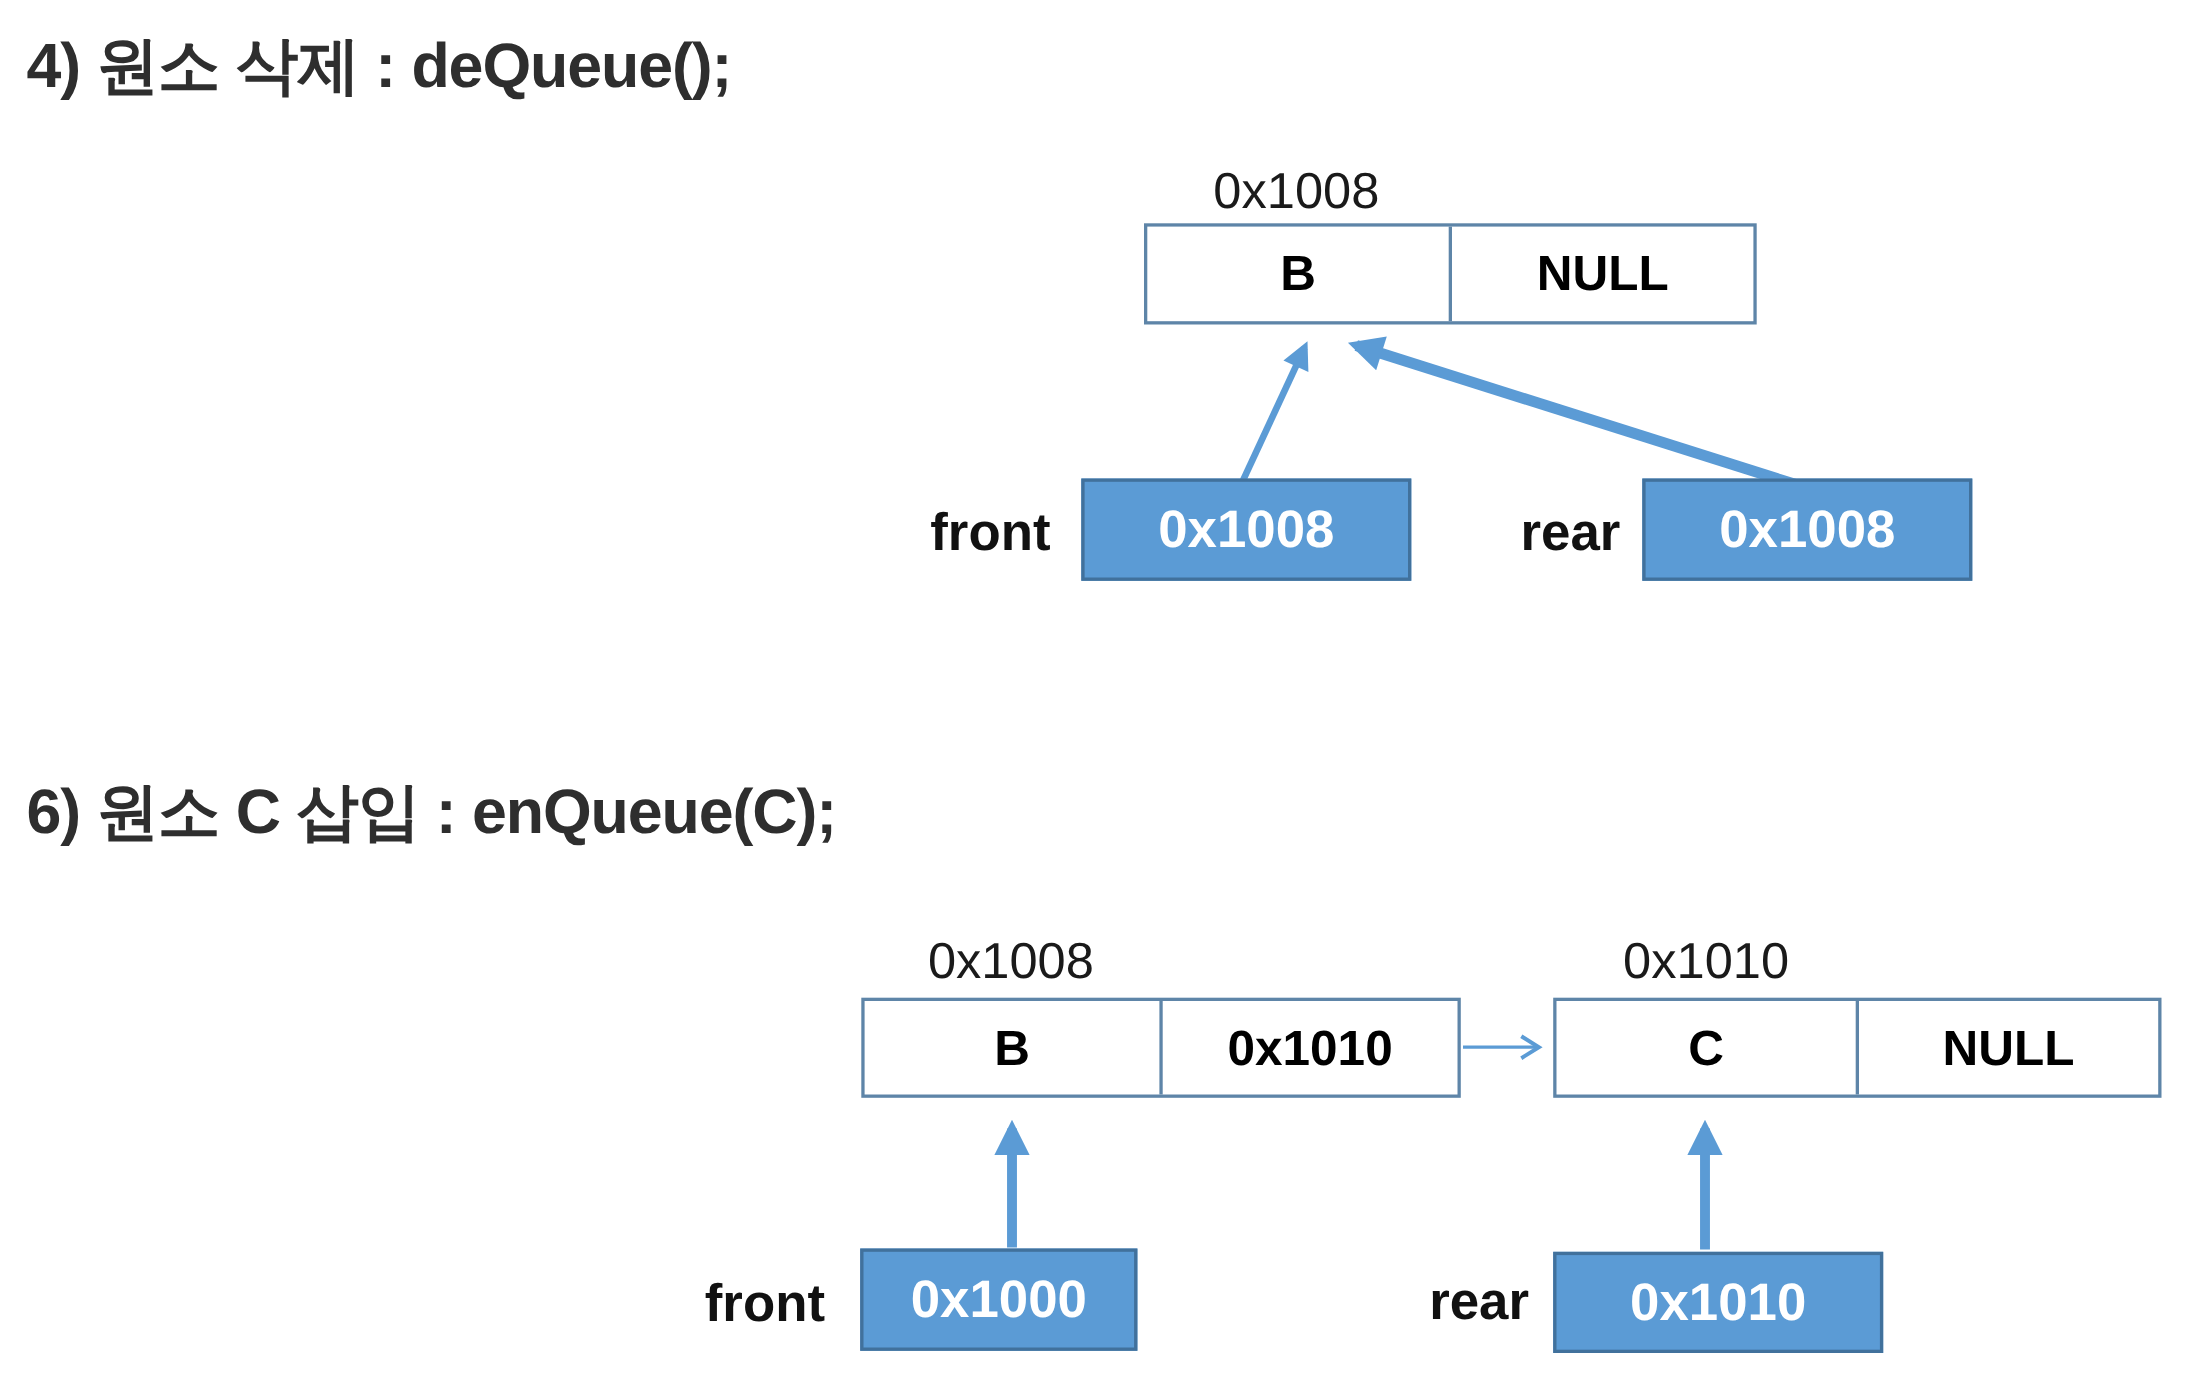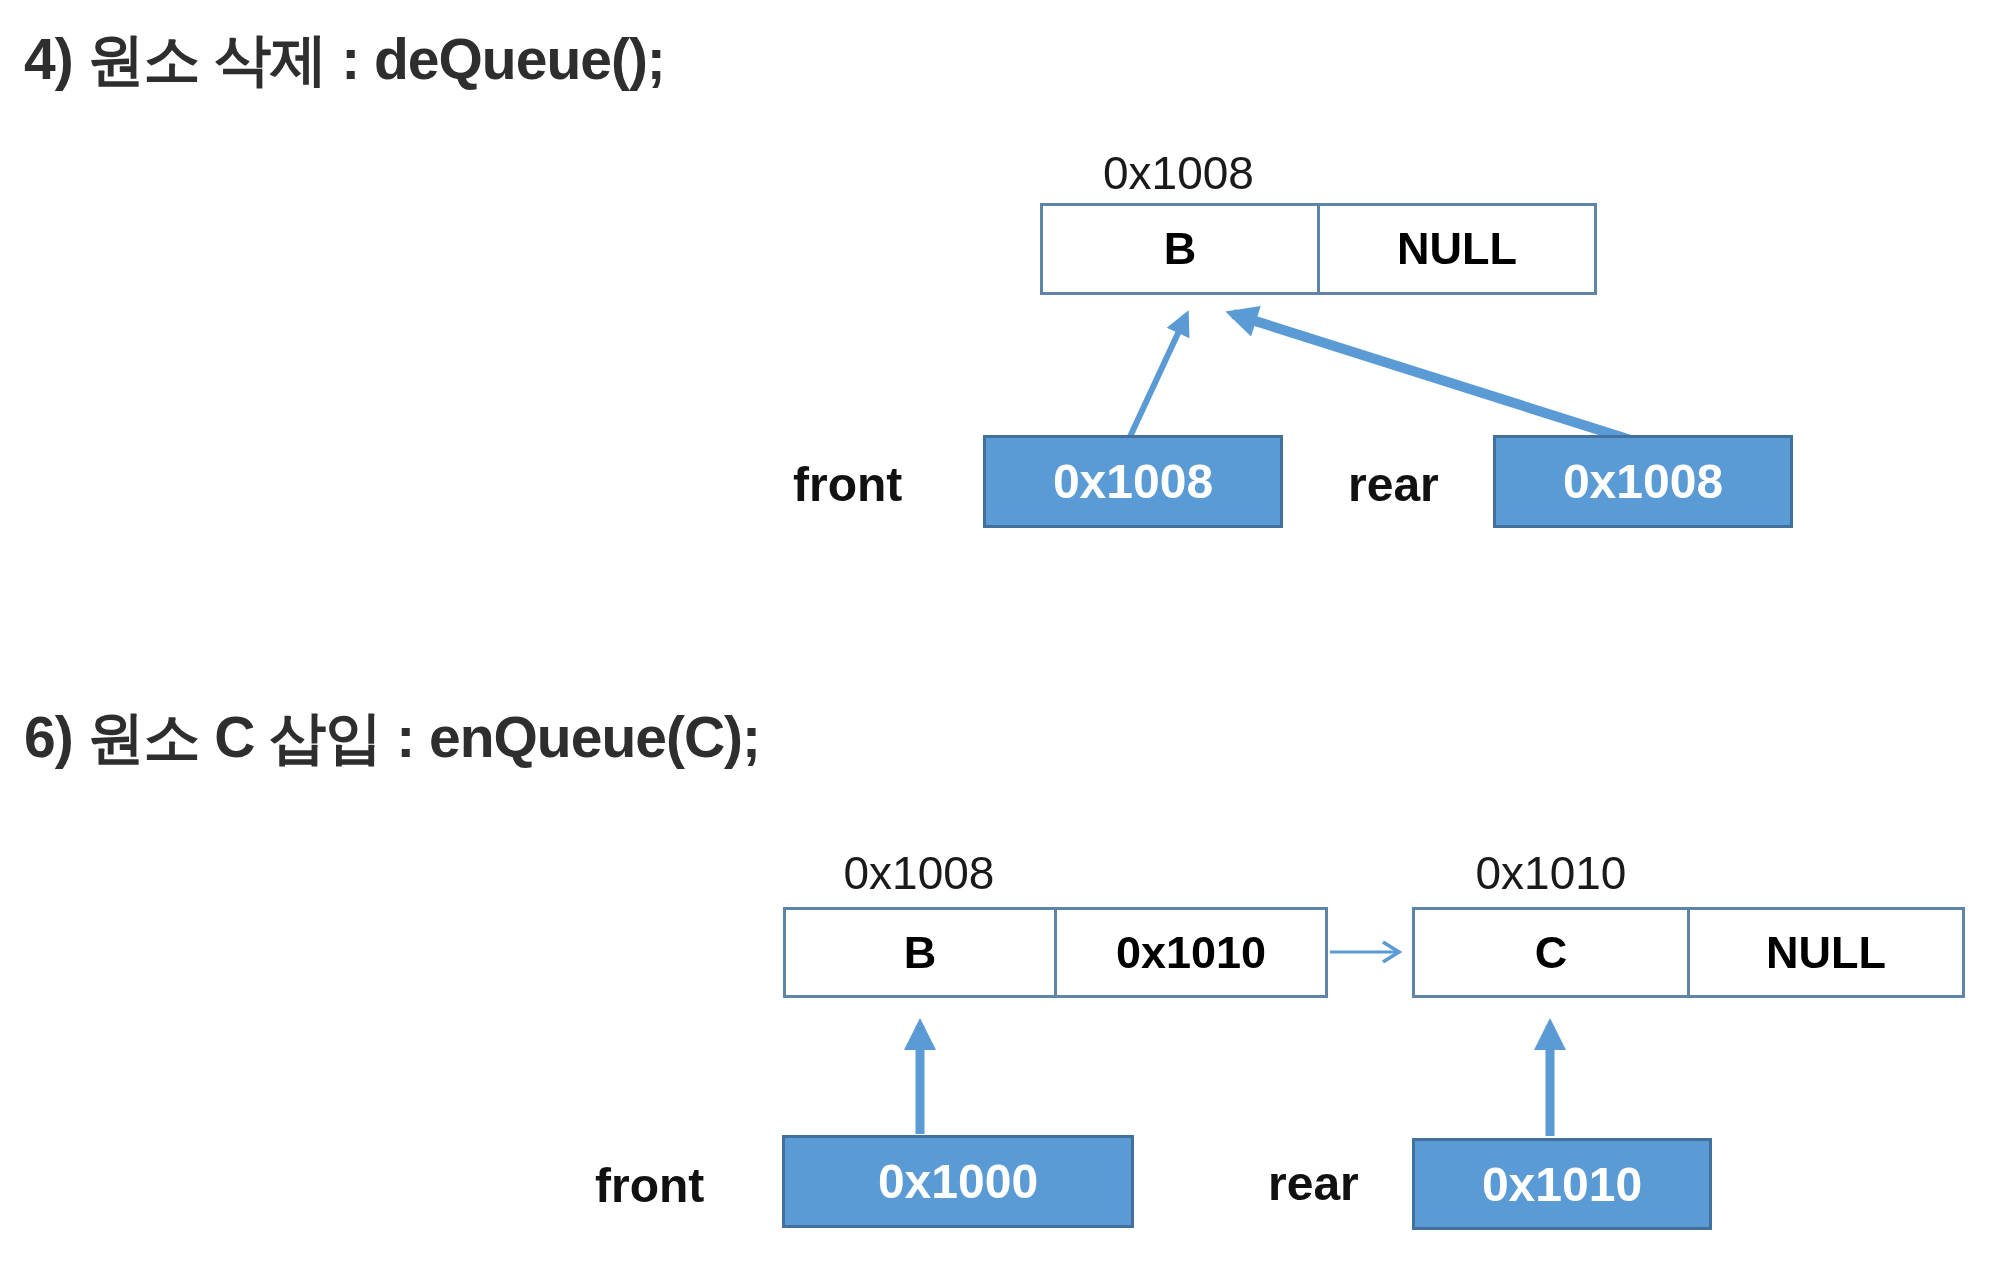--- a/index.html
+++ b/index.html
@@ -28,21 +28,21 @@
     position:absolute;display:flex;box-sizing:border-box;background:#fff;
     border:3px solid var(--node-border);
   }
   .node .cell{
     flex:1;display:flex;align-items:center;justify-content:center;
     font-size:45px;font-weight:700;color:var(--node-text);
   }
   .node .cell.first{border-right:3px solid var(--node-border);}
   .ptr-label{
     position:absolute;font-size:48px;font-weight:700;color:#111;
-    line-height:64px;text-align:left;white-space:nowrap;
+    line-height:64px;text-align:right;white-space:nowrap;
   }
   .ptr-box{
     position:absolute;box-sizing:border-box;background:var(--accent);
     border:3px solid var(--ptr-border);color:var(--ptr-text);
     font-size:48px;font-weight:700;display:flex;align-items:center;justify-content:center;
   }
   svg.arrows{position:absolute;left:0;top:0;pointer-events:none;}
 </style>
 </head>
 <body>
@@ -98,18 +98,18 @@
   </div>
 
   <div class="addr" style="left:1412px;top:846px;width:278px">0x1010</div>
 
   <div class="node" style="left:1412px;top:907px;width:553px;height:91px">
     <div class="cell first">C</div>
     <div class="cell">NULL</div>
   </div>
 
   <div class="ptr-label" style="left:595px;top:1154px;width:155px">front</div>
-  <div class="ptr-box" style="left:782px;top:1135px;width:352px;height:93px">0x1000</div>
+  <div class="ptr-box" style="left:782px;top:1135px;width:252px;height:93px">0x1000</div>
 
   <div class="ptr-label" style="left:1268px;top:1152px;width:122px">rear</div>
   <div class="ptr-box" style="left:1412px;top:1138px;width:300px;height:92px">0x1010</div>
 
 </div>
 
 </body></html>

